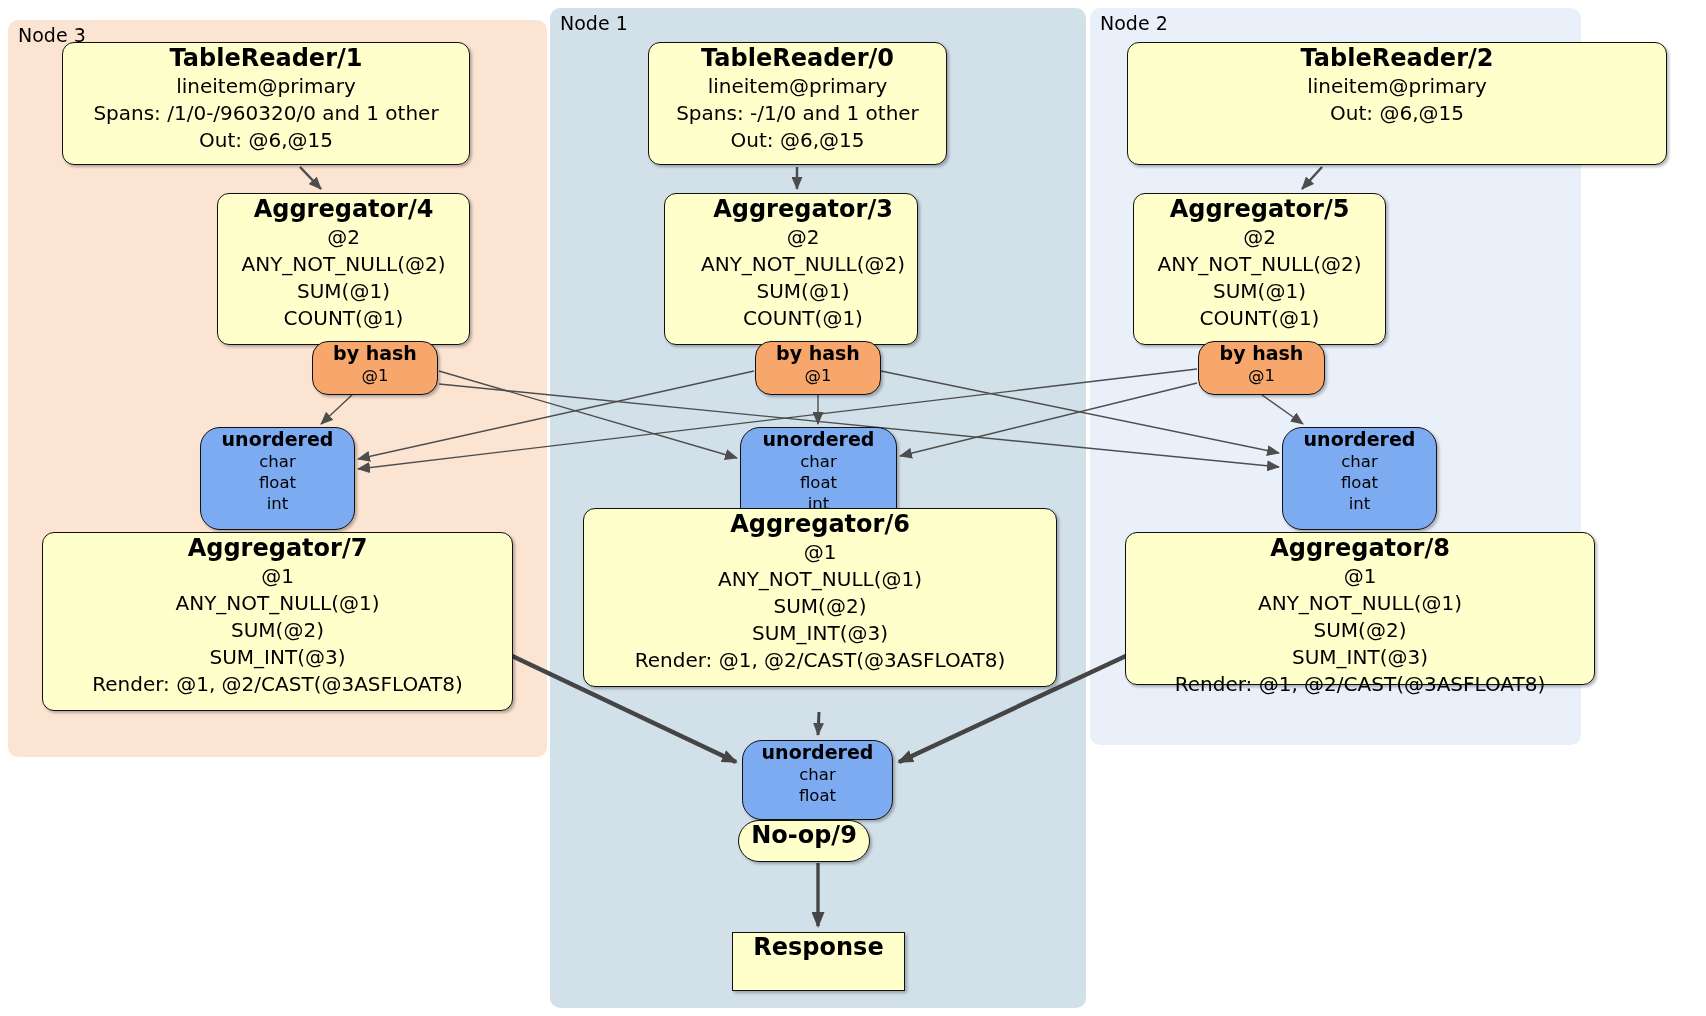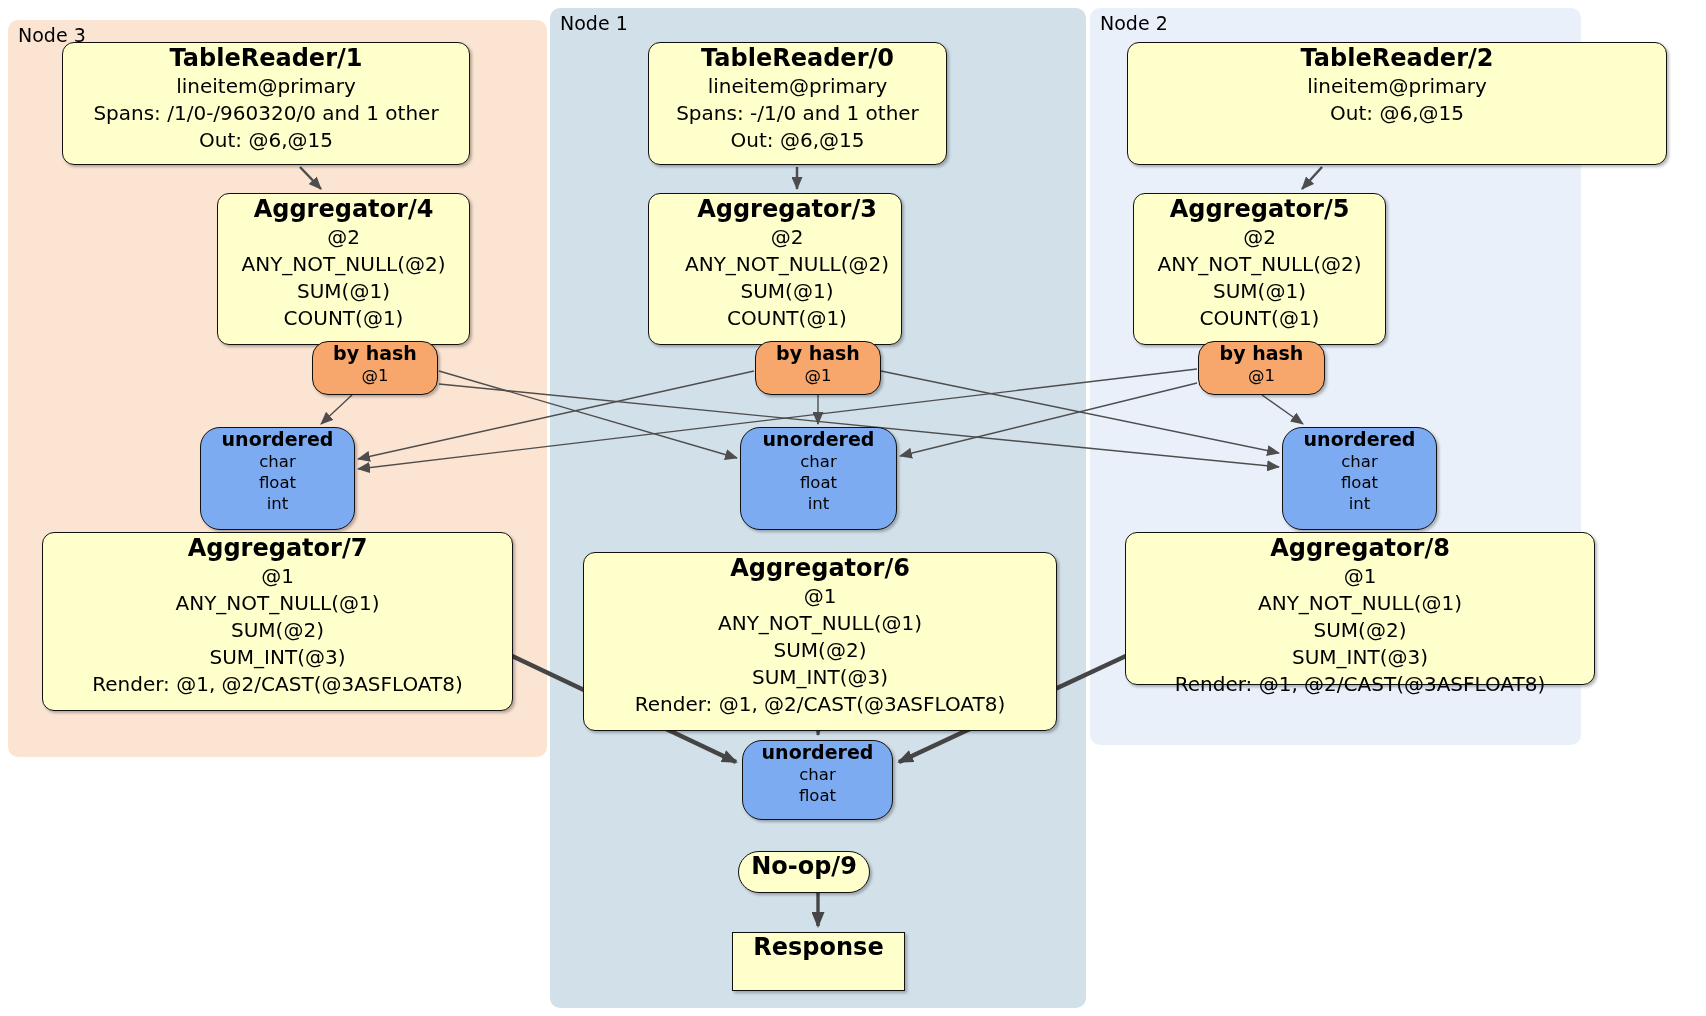--- a/index.html
+++ b/index.html
@@ -146,56 +146,56 @@
     <div class="ln">Render: @1, @2/CAST(@3ASFLOAT8)</div>
   </div>
 
   <div class="pbox ybox" style="left:648px;top:42px;width:299px;height:123px;">
     <div class="t1">TableReader/0</div>
     <div class="ln">lineitem@primary</div>
     <div class="ln">Spans: -/1/0 and 1 other</div>
     <div class="ln">Out: @6,@15</div>
   </div>
 
-  <div class="pbox ybox" style="left:648px;top:193px;width:254px;height:152px;padding-left:24px;">
+  <div class="pbox ybox" style="left:664px;top:193px;width:254px;height:152px;padding-left:24px;">
     <div class="t1">Aggregator/3</div>
     <div class="ln">@2</div>
     <div class="ln">ANY_NOT_NULL(@2)</div>
     <div class="ln">SUM(@1)</div>
     <div class="ln">COUNT(@1)</div>
   </div>
 
   <div class="pbox router" style="left:755px;top:341px;width:126px;height:54px;">
     <div class="t2">by hash</div>
     <div class="ln-sm">@1</div>
   </div>
 
   <div class="pbox sync" style="left:740px;top:427px;width:157px;height:103px;">
     <div class="t2">unordered</div>
     <div class="ln-sm">char</div>
     <div class="ln-sm">float</div>
     <div class="ln-sm">int</div>
   </div>
 
-  <div class="pbox ybox" style="left:583px;top:552px;width:474px;height:179px;">
+  <div class="pbox ybox" style="left:583px;top:508px;width:474px;height:179px;">
     <div class="t1">Aggregator/6</div>
     <div class="ln">@1</div>
     <div class="ln">ANY_NOT_NULL(@1)</div>
     <div class="ln">SUM(@2)</div>
     <div class="ln">SUM_INT(@3)</div>
     <div class="ln">Render: @1, @2/CAST(@3ASFLOAT8)</div>
   </div>
 
   <div class="pbox sync" style="left:742px;top:740px;width:151px;height:80px;">
     <div class="t2">unordered</div>
     <div class="ln-sm">char</div>
     <div class="ln-sm">float</div>
   </div>
 
-  <div class="pbox ybox" style="left:738px;top:851px;width:132px;height:42px;border-radius:21px;">
+  <div class="pbox ybox" style="left:738px;top:820px;width:132px;height:42px;border-radius:21px;">
     <div class="single">No-op/9</div>
   </div>
 
   <div class="pbox ybox" style="left:732px;top:932px;width:173px;height:59px;border-radius:0;">
     <div class="single">Response</div>
   </div>
 
   <div class="pbox ybox" style="left:1127px;top:42px;width:540px;height:123px;">
     <div class="t1">TableReader/2</div>
     <div class="ln">lineitem@primary</div>

